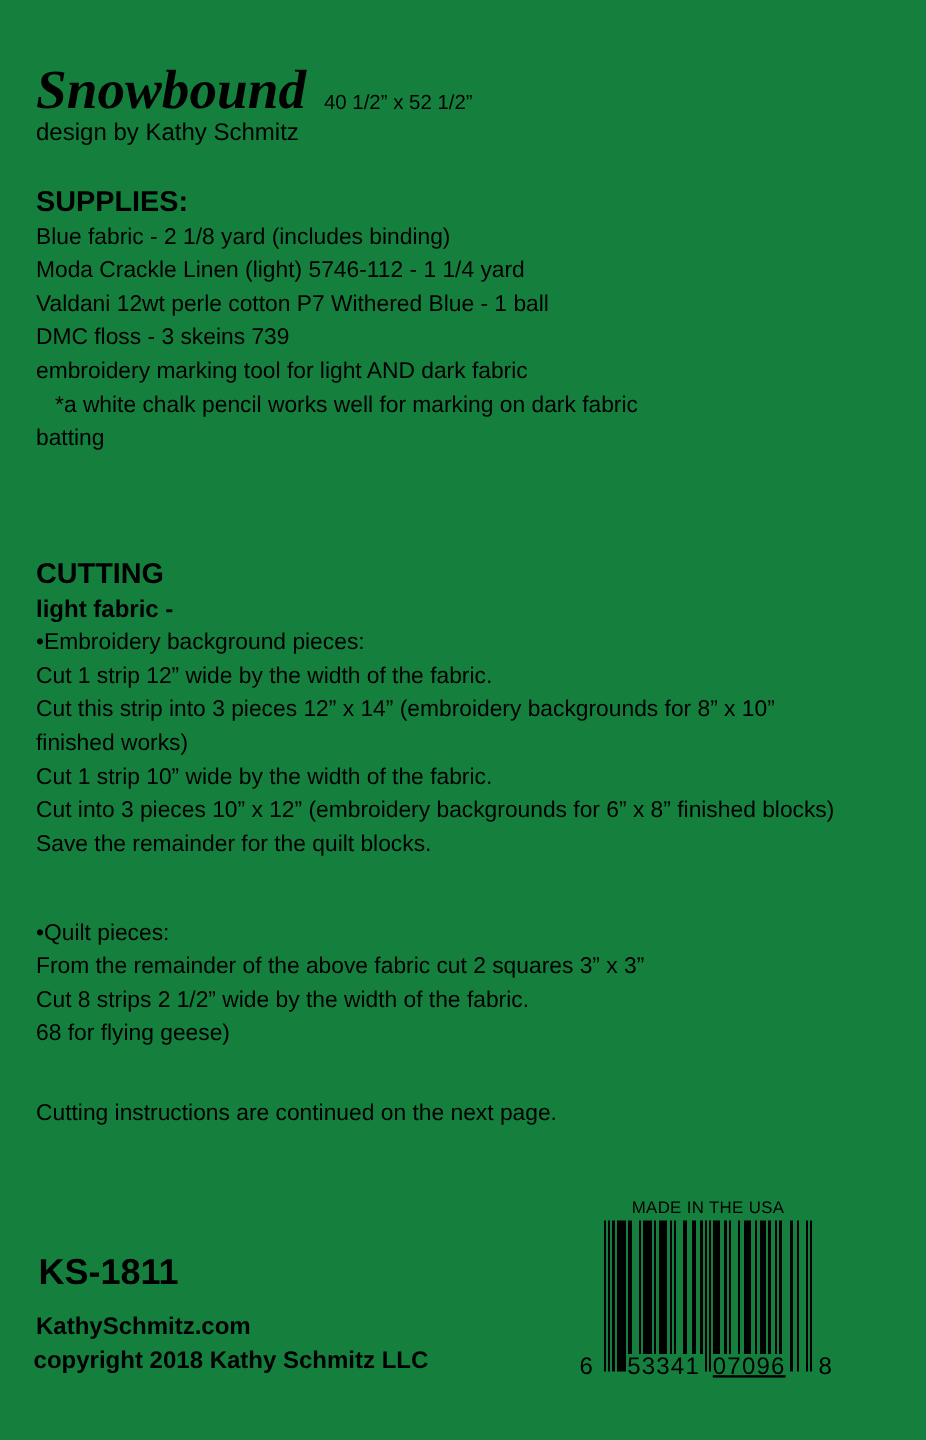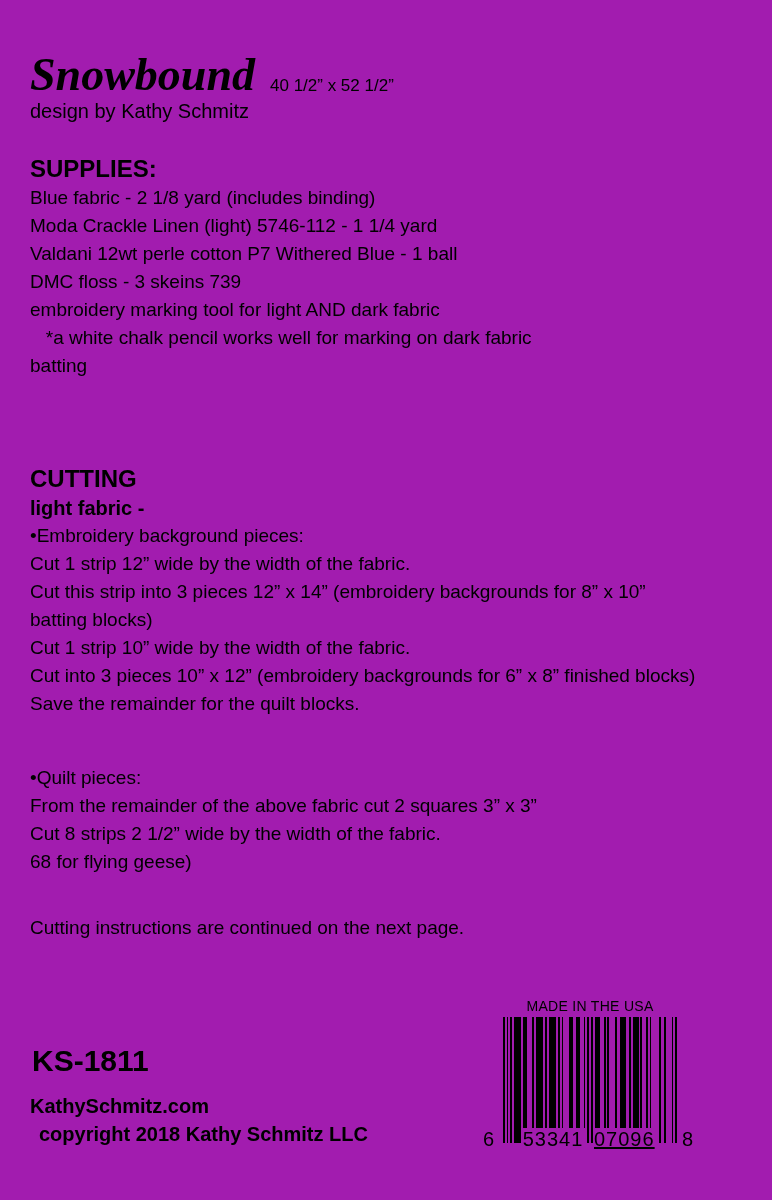--- a/index.html
+++ b/index.html
@@ -1,19 +1,19 @@
 <!DOCTYPE html>
 <html><head>
 <meta charset="utf-8">
 <style>
   * { margin:0; padding:0; box-sizing:border-box; }
   html,body { background:#e8e8e8; }
   .page {
     position:relative; width:772px; height:1200px; margin:0 auto;
-    background:#a21caf; color:#000;
+    background:#15803d; color:#000;
     font-family:"Liberation Sans", sans-serif;
     overflow:hidden;
   }
   
   .title {
     position:absolute; left:30px; top:50px;
     font-family:"Liberation Serif", serif;
     font-style:italic; font-weight:600; font-size:46px; line-height:1.1;
   }
   .dims { position:absolute; left:270px; top:76px; font-size:17px; }
@@ -25,21 +25,21 @@
   .sec-cutting  { top:464px; }
   .sec-quilt    { top:748px;margin-top:16px; }
   .sec-note     { top:914px; }
   .heading { font-size:24px; font-weight:bold; line-height:30px; }
   .subheading { font-size:20px; font-weight:bold; line-height:28px; }
   .line { font-size:19px; line-height:28px; white-space:pre-wrap; }
 
   
   .sku { position:absolute; left:32px; top:1044px; font-size:30px; font-weight:bold; }
   .website { position:absolute; left:30px; top:1095px; font-size:20px; font-weight:bold; }
-  .copyright { position:absolute; left:39px; top:1123px; font-size:20px; font-weight:bold; }
+  .copyright { position:absolute; left:28px; top:1123px; font-size:20px; font-weight:bold; }
 
   
   .upc-label {
     position:absolute; left:503px; top:998px; width:174px;
     text-align:center; font-size:14px; letter-spacing:0.3px; white-space:nowrap;
   }
   #upc { position:absolute; left:503px; top:1017px; }
   .upc-digit { position:absolute; top:1128px; font-size:20px; }
   .upc-prefix { left:483px; }
   .upc-left  { left:521px; width:64px; text-align:center; letter-spacing:1px; }
@@ -65,21 +65,21 @@
     <div class="line">   *a white chalk pencil works well for marking on dark fabric</div>
     <div class="line">batting</div>
   </section>
 
   <section class="sec sec-cutting">
     <div class="heading">CUTTING</div>
     <div class="subheading">light fabric -</div>
     <div class="line">•Embroidery background pieces:</div>
     <div class="line">Cut 1 strip 12” wide by the width of the fabric.</div>
     <div class="line">Cut this strip into 3 pieces 12” x 14” (embroidery backgrounds for 8” x 10”</div>
-    <div class="line">batting blocks)</div>
+    <div class="line">finished works)</div>
     <div class="line">Cut 1 strip 10” wide by the width of the fabric.</div>
     <div class="line">Cut into 3 pieces 10” x 12” (embroidery backgrounds for 6” x 8” finished blocks)</div>
     <div class="line">Save the remainder for the quilt blocks.</div>
   </section>
 
   <section class="sec sec-quilt">
     <div class="line">•Quilt pieces:</div>
     <div class="line">From the remainder of the above fabric cut 2 squares 3” x 3”</div>
     <div class="line">Cut 8 strips 2 1/2” wide by the width of the fabric.</div>
     <div class="line">68 for flying geese)</div>

